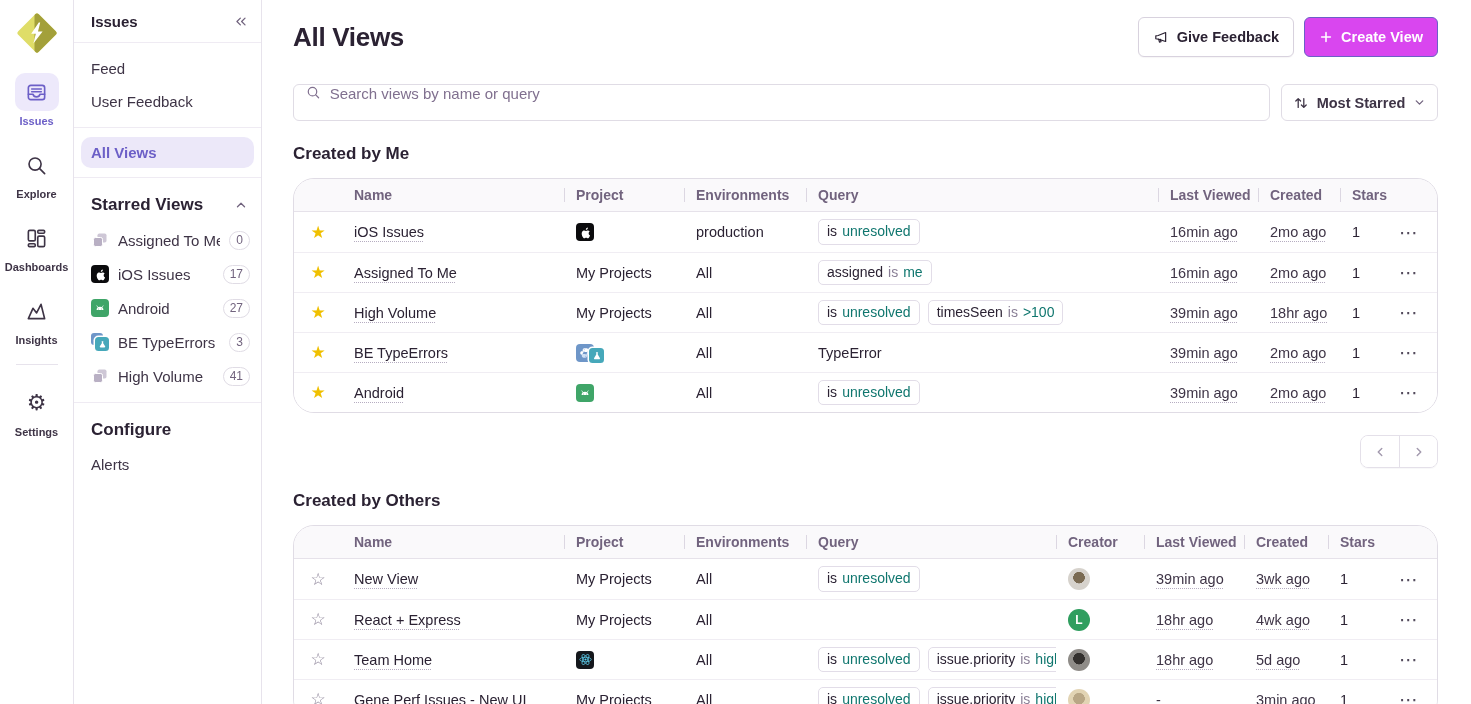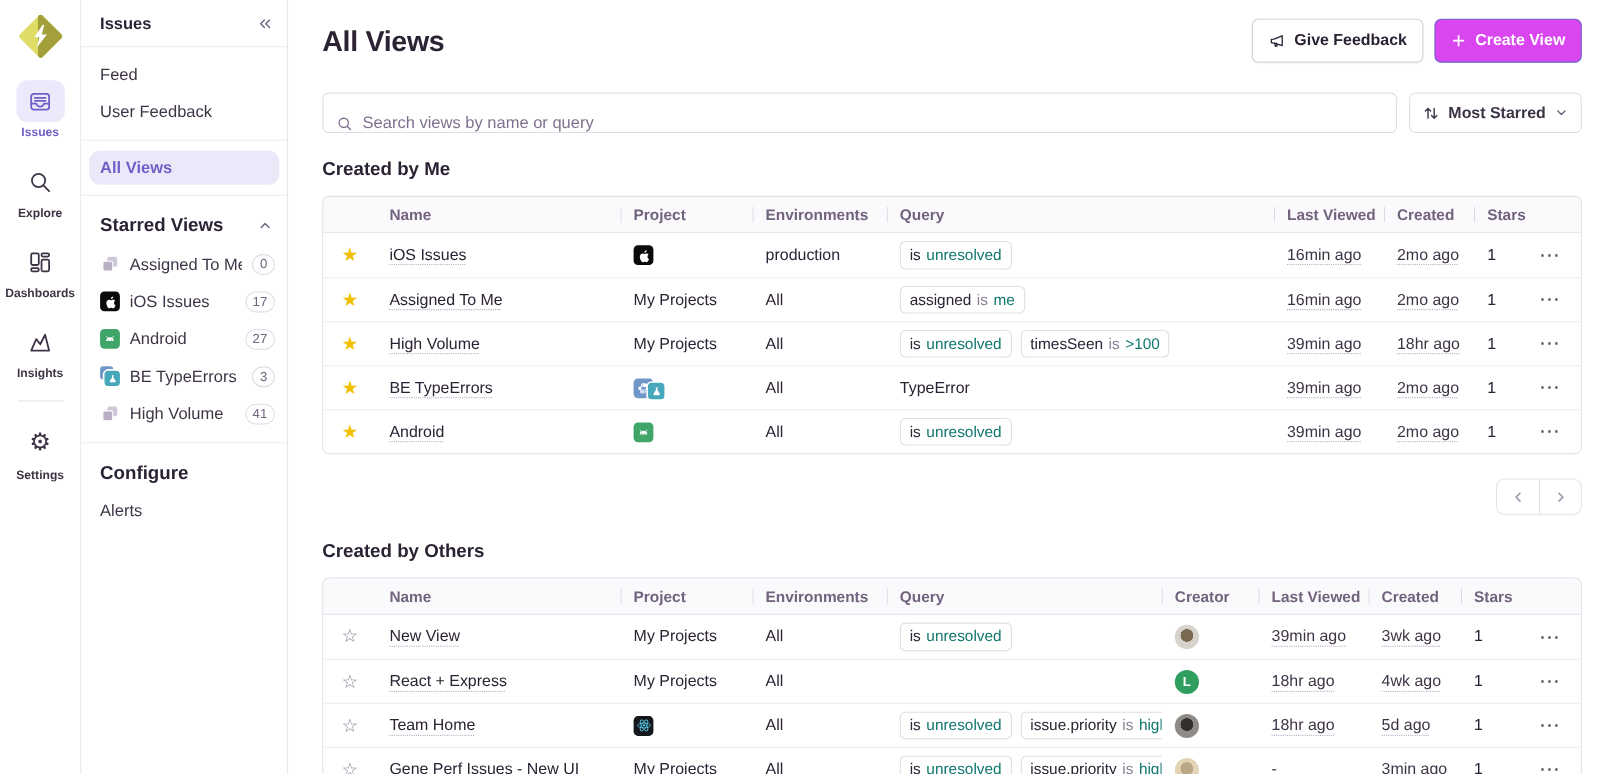--- a/index.html
+++ b/index.html
@@ -48,32 +48,32 @@
   .header-row { display:flex; justify-content:space-between; align-items:center; margin-top:17px; }
   .h1 { font-size:26px; font-weight:800; color:#2B2233; letter-spacing:-.3px; }
   .hbtns { display:flex; gap:10px; }
   .btn { height:40px; border-radius:6px; display:inline-flex; align-items:center; gap:8px;
     font-weight:700; font-size:14.5px; padding:0 14px; cursor:pointer; }
   .btn-default { background:#fff; border:1px solid #D8D2DE; color:#2B2233; box-shadow:0 1px 1px rgba(43,34,51,.04); }
   .btn-primary { background:#d946ef; border:1px solid #6C5FC7; color:#fff; }
 
   .search-row { display:flex; gap:11px; margin-top:27px; }
   .searchbox { flex:1; height:37px; border:1px solid #E0DCE5; border-radius:6px; display:flex;
-    align-items:flex-end; gap:9px; padding:0 12px; background:#fff; }
+    align-items:flex-start; gap:9px; padding:0 12px; background:#fff; }
   .searchbox input { border:none; outline:none; font-size:15px; width:100%; color:#2B2233;
     font-family:"Liberation Sans","DejaVu Sans",sans-serif; background:transparent; }
   .searchbox input::placeholder { color:#80708F; }
   .sortbox { width:157px; height:37px; border:1px solid #E0DCE5; border-radius:6px; display:flex;
     align-items:center; justify-content:center; gap:8px; font-weight:700; color:#3E3446;
     font-size:14.5px; cursor:pointer; background:#fff; }
   .sortbox .chev { color:#71637E; display:flex; }
 
   .section-h { font-size:17px; font-weight:700; color:#2B2233; margin:23px 0 14px; }
 
-  .vtable { border:1px solid #E0DCE5; border-radius:6px; overflow:hidden; background:#fff; }
+  .vtable { border:1px solid #E0DCE5; border-radius:21px; overflow:hidden; background:#fff; }
   .trow { display:grid; align-items:center; }
   .cols-a { grid-template-columns:48px 222px 120px 122px 352px 100px 82px 55px 44px; }
   .cols-b { grid-template-columns:48px 222px 120px 122px 250px 88px 100px 84px 67px 44px; }
   .thead { height:33px; background:#FAF9FB; border-bottom:1px solid #E6E2EA; }
   .th { font-size:14px; font-weight:700; color:#71637E; padding-left:12px; position:relative;
     display:flex; align-items:center; height:100%; white-space:nowrap; overflow:hidden; }
   .th.div::before { content:""; position:absolute; left:0; top:9px; bottom:9px; width:1px; background:#DCD7E2; }
   .tr { height:40px; background:#fff; }
   .tr + .tr { border-top:1px solid #F0EDF3; }
   .td { padding-left:12px; display:flex; align-items:center; overflow:hidden; white-space:nowrap;

